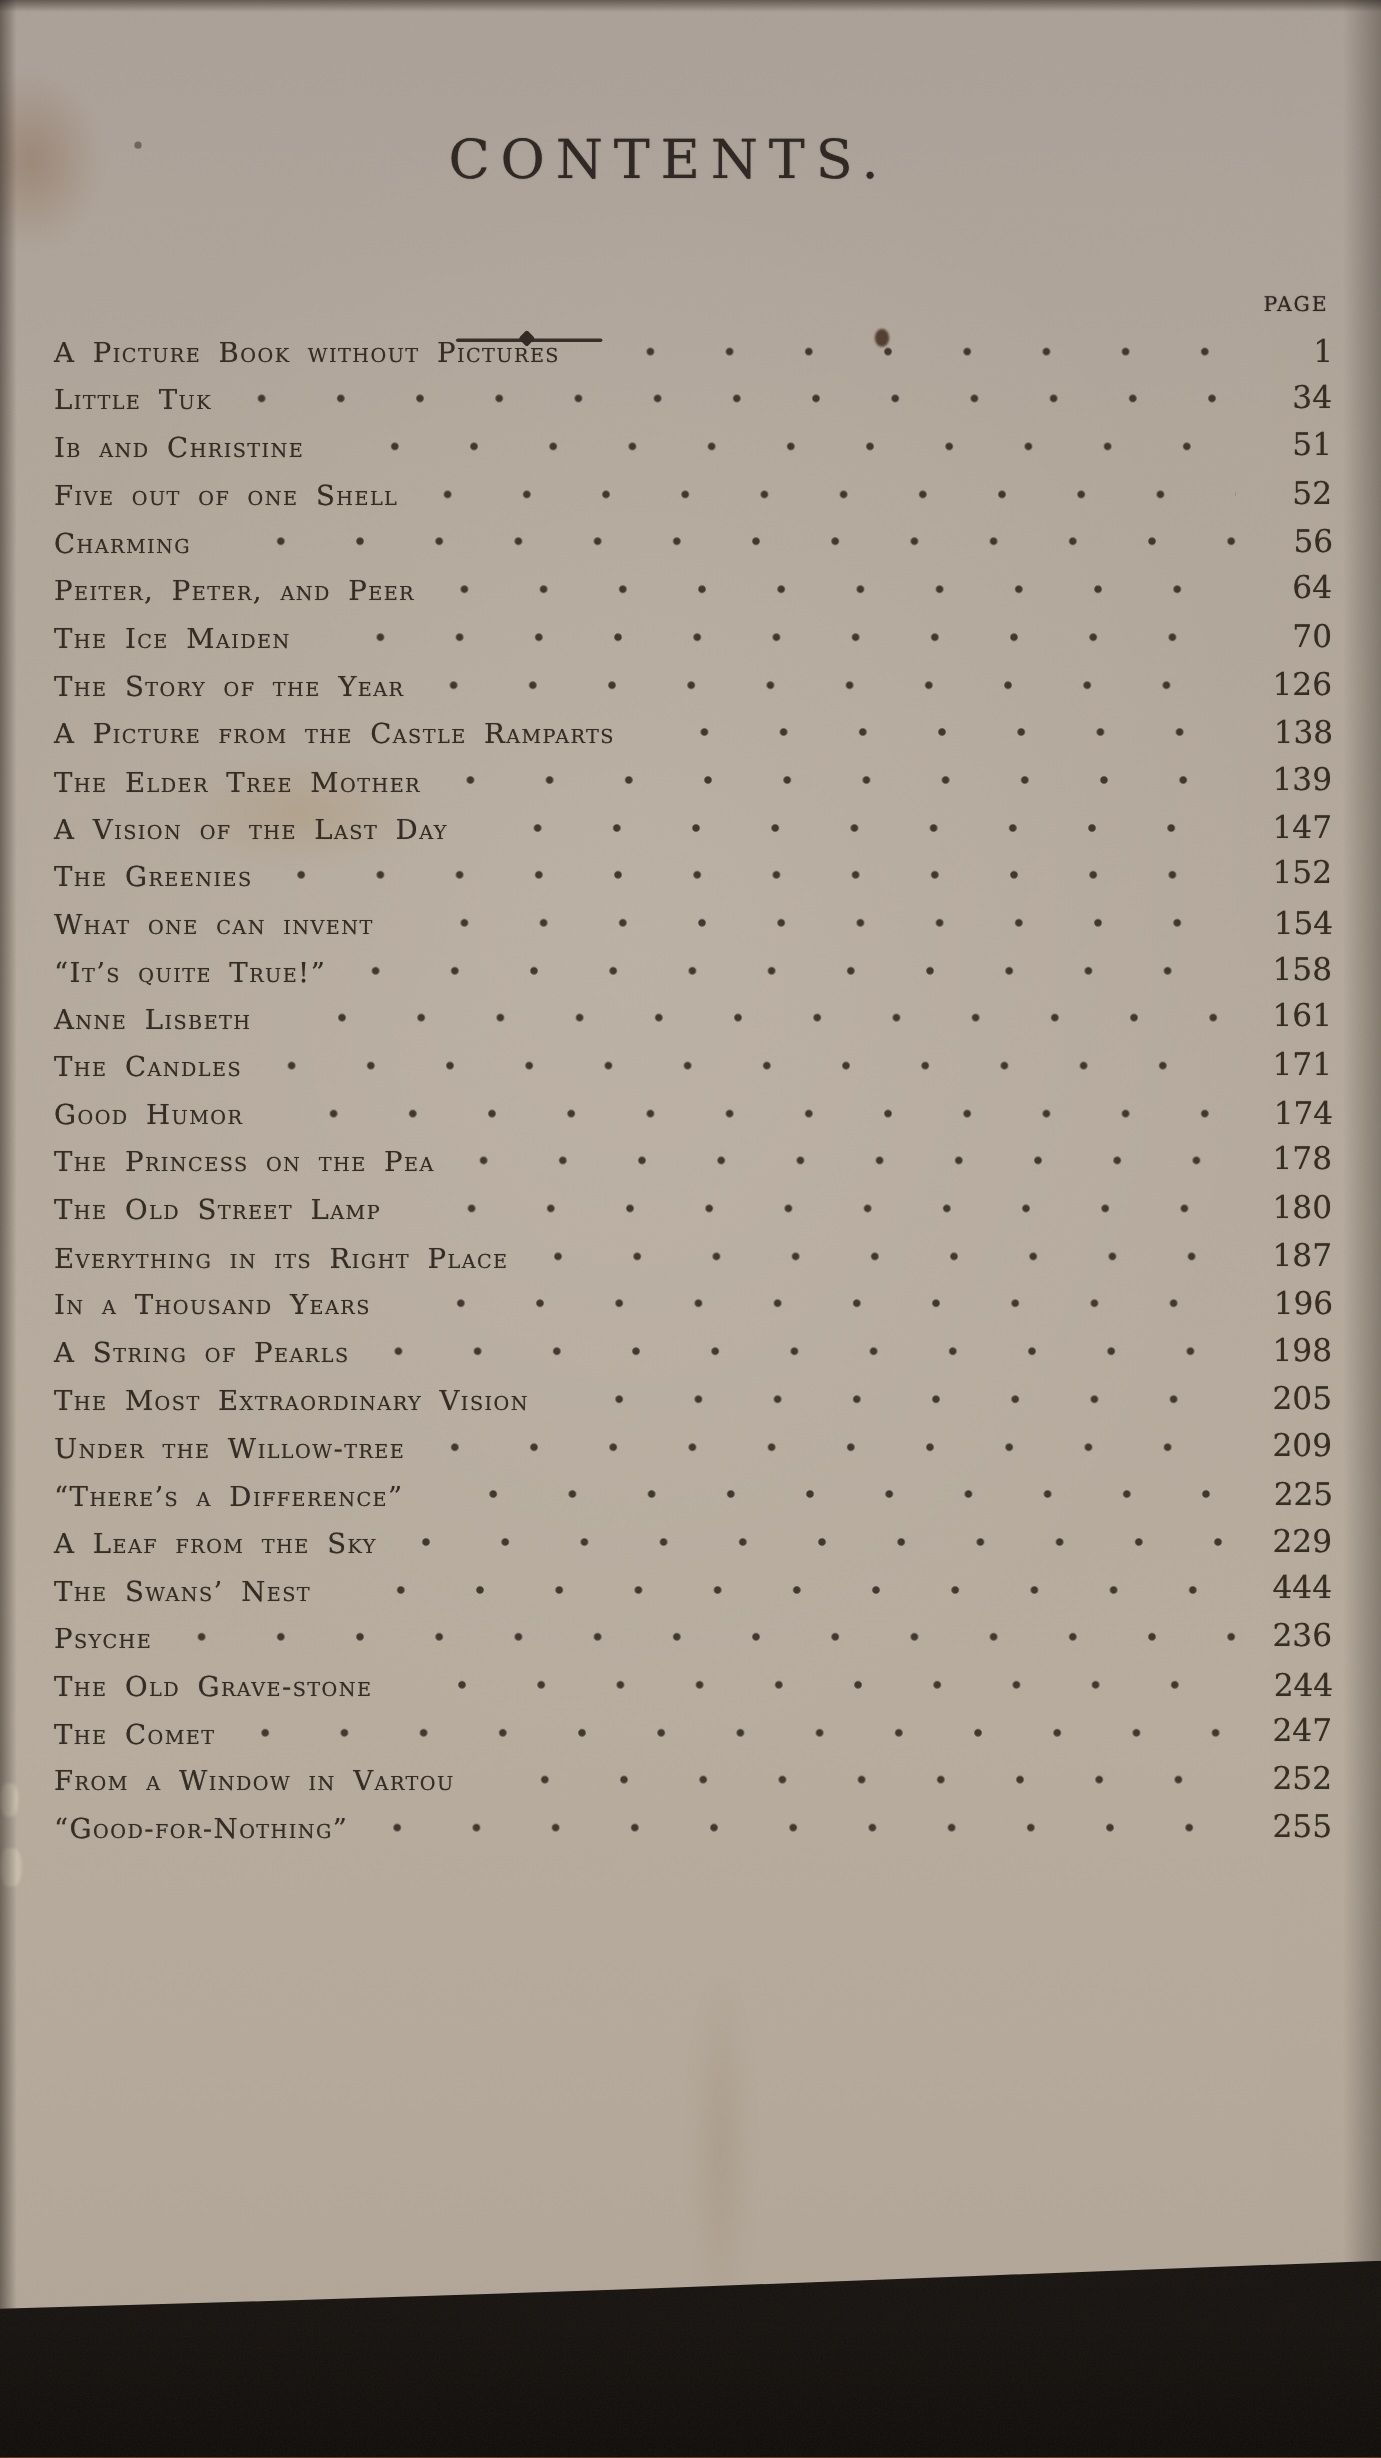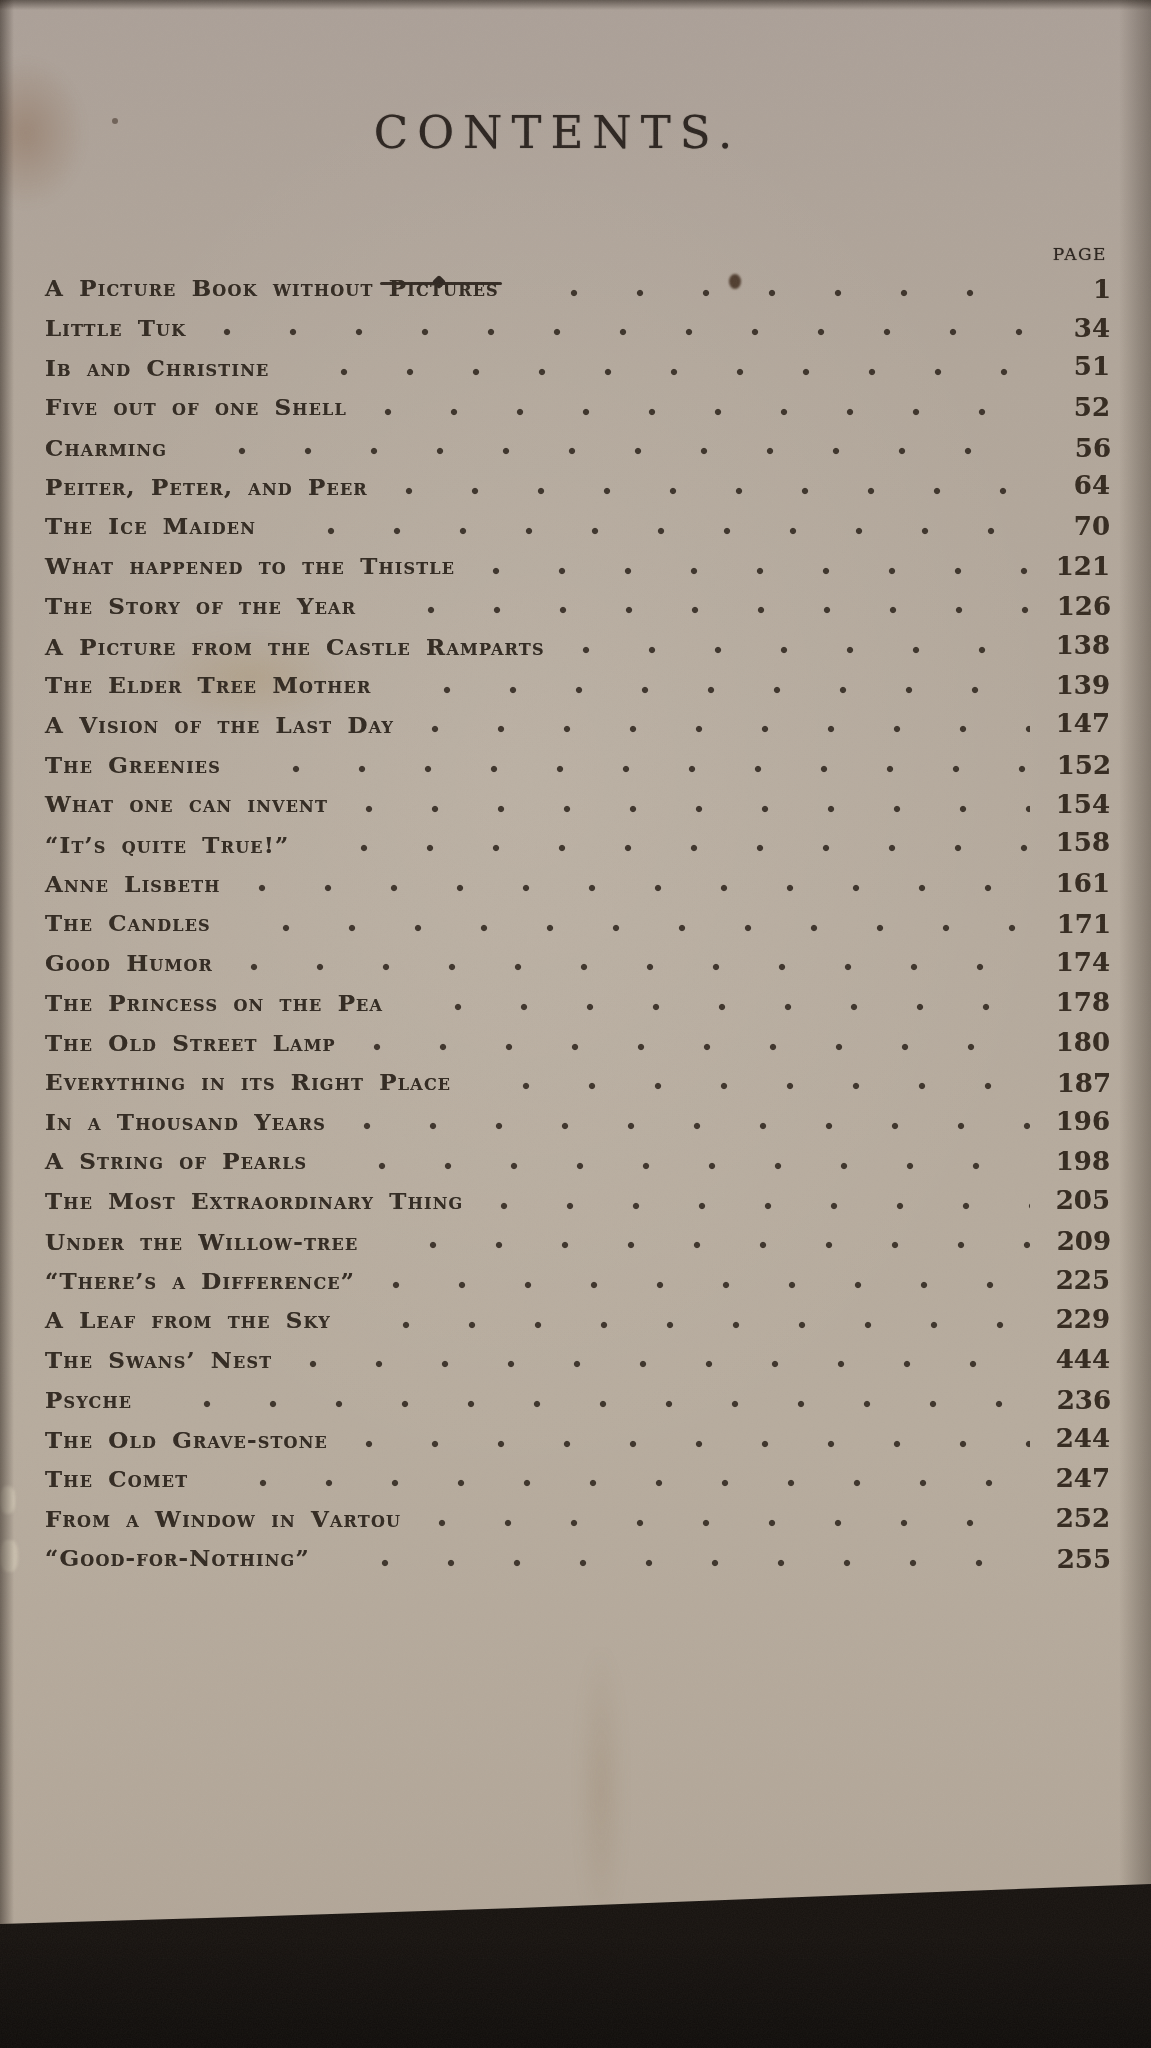--- a/index.html
+++ b/index.html
@@ -45,21 +45,21 @@
   
   .divider{position:absolute;left:380px;top:276px;width:122px;height:14px;}
   .divider .rule{position:absolute;top:6px;left:0;right:0;height:3px;background:#342b24;border-radius:2px;}
   .divider .diamond{position:absolute;left:54px;top:1px;width:10px;height:10px;background:#2e2620;
     transform:rotate(45deg);border-radius:2px;}
   
   .page-label{position:absolute;right:44px;top:244px;font-size:17px;font-weight:400;
     letter-spacing:1.5px;color:#2a231e;text-shadow:0 0 1px rgba(40,30,24,0.7);}
   
   .toc{position:absolute;left:45px;right:41px;top:268px;display:flex;flex-direction:column;}
-  .row{display:flex;align-items:center;height:39.7px;font-weight:bold;}
+  .row{display:flex;align-items:flex-end;height:39.7px;}
   .t{font-variant-caps:small-caps;font-size:23px;letter-spacing:1.2px;word-spacing:6px;
     color:#312921;white-space:nowrap;text-shadow:0 0 0.6px rgba(49,41,33,0.55);}
   .leader{flex:1;align-self:stretch;margin:0 10px 0 16px;
     background-image:radial-gradient(circle, rgba(44,35,27,0.88) 2.6px, rgba(44,35,27,0) 3.6px);
     background-size:66px 10px;background-repeat:repeat-x;background-position:26px calc(100% - 10px);}
   .row:nth-child(even) .leader{background-position:58px calc(100% - 10px);}
   .num{width:70px;text-align:right;font-size:26px;color:#33291f;white-space:nowrap;
     text-shadow:0 0 0.6px rgba(51,41,31,0.5);}
   
   .row:nth-child(3n) .num{transform:translateY(-1px);}
@@ -127,25 +127,20 @@
       <span class="leader"></span>
       <span class="num">64</span>
     </div>
 
     <div class="row">
       <span class="t">The Ice Maiden</span>
       <span class="leader"></span>
       <span class="num">70</span>
     </div>
 
-    <div class="row">
-      <span class="t">What happened to the Thistle</span>
-      <span class="leader"></span>
-      <span class="num">121</span>
-    </div>
 
     <div class="row">
       <span class="t">The Story of the Year</span>
       <span class="leader"></span>
       <span class="num">126</span>
     </div>
 
 
     <div class="row">
       <span class="t">A Picture from the Castle Ramparts</span>
@@ -225,21 +220,21 @@
       <span class="num">196</span>
     </div>
 
     <div class="row">
       <span class="t">A String of Pearls</span>
       <span class="leader"></span>
       <span class="num">198</span>
     </div>
 
     <div class="row">
-      <span class="t">The Most Extraordinary Thing</span>
+      <span class="t">The Most Extraordinary Vision</span>
       <span class="leader"></span>
       <span class="num">205</span>
     </div>
 
     <div class="row">
       <span class="t">Under the Willow-tree</span>
       <span class="leader"></span>
       <span class="num">209</span>
     </div>
 

